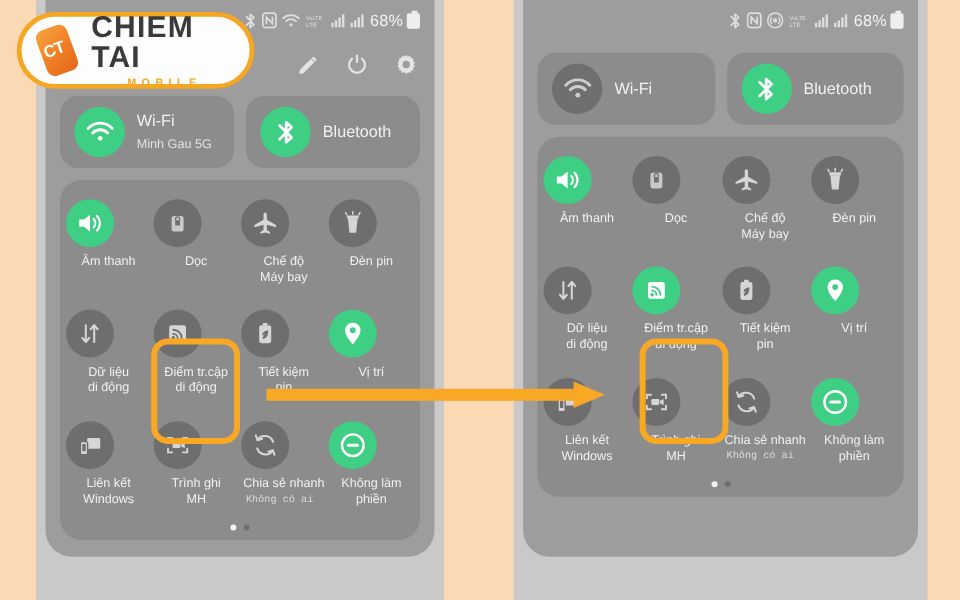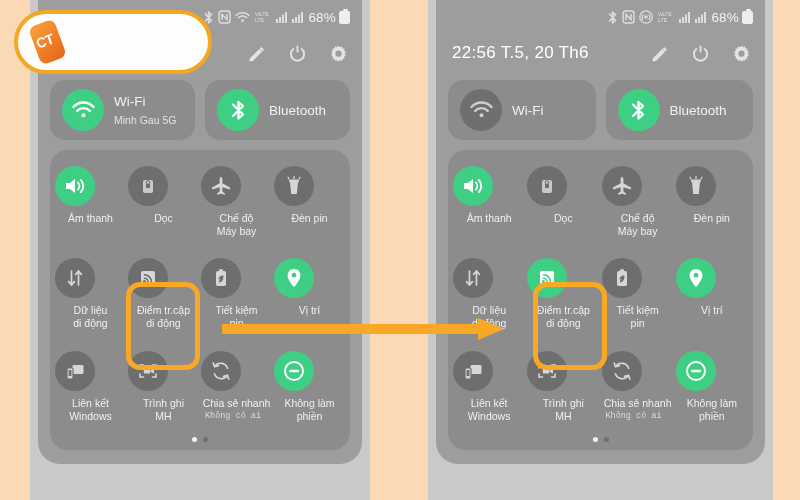--- a/index.html
+++ b/index.html
@@ -467,43 +467,20 @@
               <rect x="6" y="3.5" width="2" height="8.5" fill="#e8e8e8"></rect>
               <rect x="9" y="1" width="2" height="11" fill="#e8e8e8"></rect>
             </svg>
         </span>
         <span class="sb-batt">
           <span>68%</span>
           <span class="batt-shape"></span>
         </span>
       </div>
 
-      <div class="hdr">
-        <div class="clock">22:56  T.5, 20 Th6</div>
-        <div class="hdr-actions">
-          <span>
-            <svg width="19" height="19" viewBox="0 0 19 19">
-                <path d="M3 14.2 L12.2 5 L15 7.8 L5.8 17 L2.3 17.6 Z" fill="#e9e9e9"></path>
-                <path d="M12.6 4.6 L14.2 3 L17 5.8 L15.4 7.4 Z" fill="#e9e9e9"></path>
-              </svg>
-          </span>
-          <span>
-            <svg width="19" height="19" viewBox="0 0 19 19">
-                <path d="M5.3 5 A6.6 6.6 0 1 0 13.7 5" fill="none" stroke="#e9e9e9" stroke-width="1.9" stroke-linecap="round"></path>
-                <rect x="8.55" y="1.5" width="1.9" height="7" rx=".9" fill="#e9e9e9"></rect>
-              </svg>
-          </span>
-          <span>
-            <svg width="19" height="19" viewBox="0 0 19 19">
-                <path d="M9.5 1.8 11 3.1 12.9 2.6 13.6 4.4 15.5 4.8 15.2 6.8 16.8 8 15.8 9.7 16.8 11.4 15.2 12.6 15.5 14.6 13.6 15 12.9 16.8 11 16.3 9.5 17.6 8 16.3 6.1 16.8 5.4 15 3.5 14.6 3.8 12.6 2.2 11.4 3.2 9.7 2.2 8 3.8 6.8 3.5 4.8 5.4 4.4 6.1 2.6 8 3.1 Z" fill="#e9e9e9"></path>
-                <circle cx="9.5" cy="9.7" r="3.1" fill="#9d9d9d"></circle>
-              </svg>
-          </span>
-        </div>
-      </div>
 
       <div class="pills">
         <div class="pill">
           <span class="pill-ico off">
             <svg width="23" height="18" viewBox="0 0 23 18">
                 <path d="M1.5 6 A13.5 13.5 0 0 1 21.5 6" fill="none" stroke="#cfcfcf" stroke-width="2.4" stroke-linecap="round"></path>
                 <path d="M5.2 9.8 A8.7 8.7 0 0 1 17.8 9.8" fill="none" stroke="#cfcfcf" stroke-width="2.4" stroke-linecap="round"></path>
                 <circle cx="11.5" cy="14.3" r="2" fill="#cfcfcf"></circle>
               </svg>
           </span>
@@ -671,15 +648,19 @@
   <div class="arrow">
     <div class="shaft"></div>
     <div class="head"></div>
   </div>
 
   <div class="logo">
     <div class="logo-mark">
       <div class="logo-phone"></div>
       <div class="logo-ct">CT</div>
     </div>
+    <div class="logo-text">
+      <span class="logo-main">CHIEM TAI</span>
+      <span class="logo-sub">MOBILE</span>
+    </div>
   </div>
 
 </div>
 
 </body></html>

